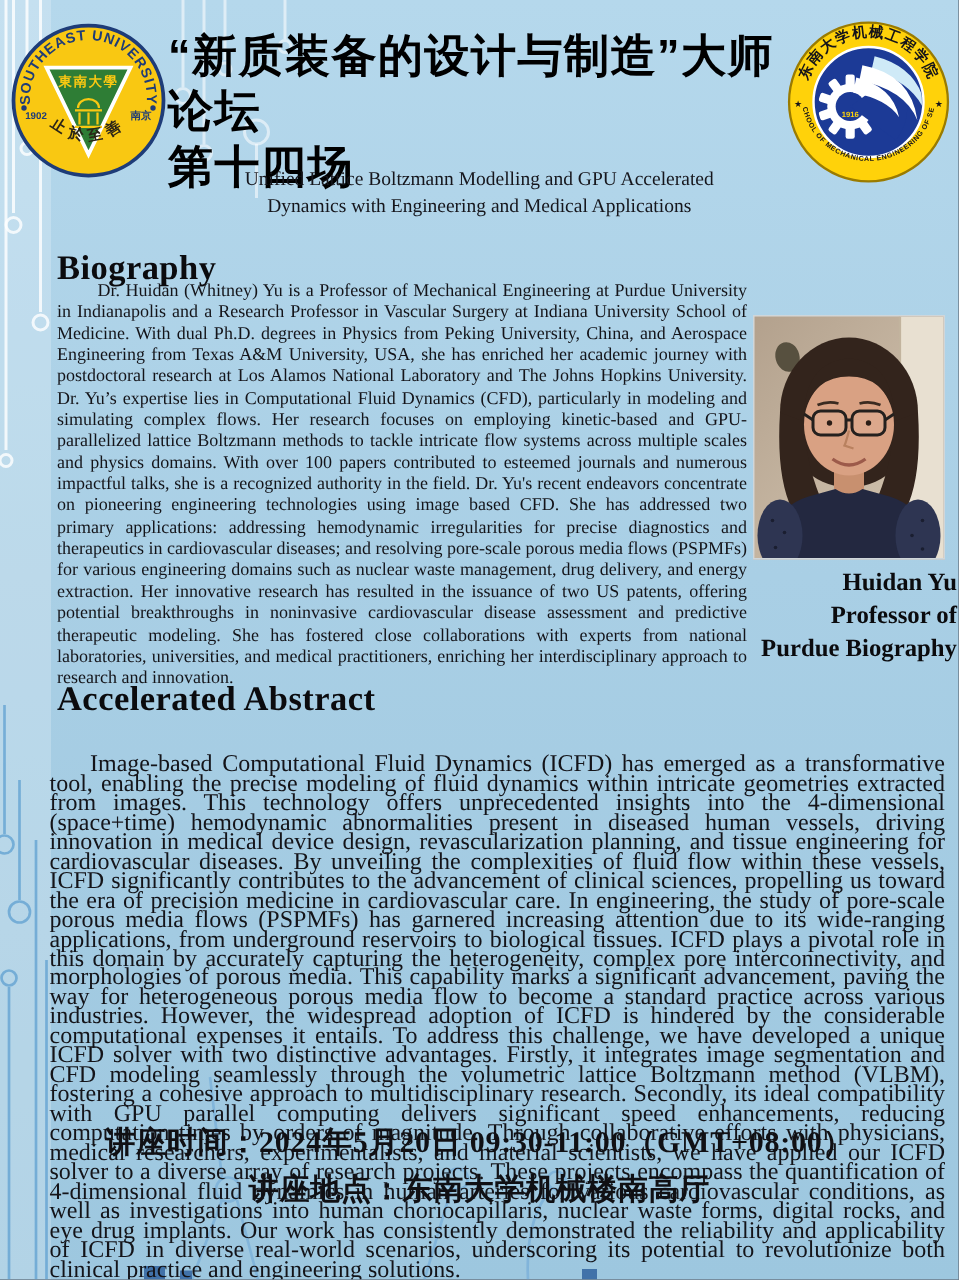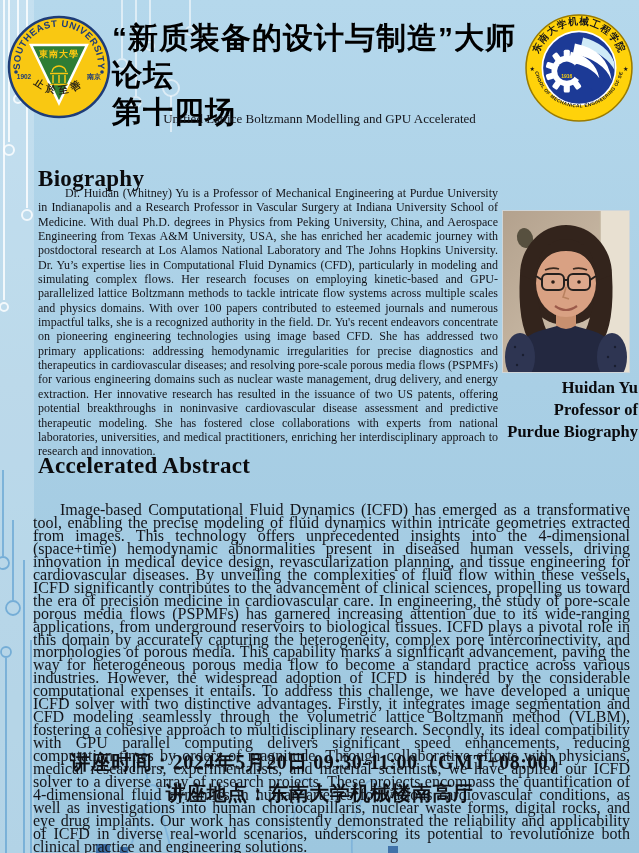--- a/index.html
+++ b/index.html
@@ -181,20 +181,21 @@
     </svg>
   </div>
 
   <header class="forum-title">
     <div>“新质装备的设计与制造”大师论坛</div>
     <div>第十四场</div>
   </header>
 
   <h1 class="talk-title">
     <span>Unified Lattice Boltzmann Modelling and GPU Accelerated</span>
+    <span>Dynamics with Engineering and Medical Applications</span>
   </h1>
 
   <h2 class="section-heading bio-heading">Biography</h2>
   <p class="body-text bio-text">Dr. Huidan (Whitney) Yu is a Professor of Mechanical Engineering at Purdue University in Indianapolis and a Research Professor in Vascular Surgery at Indiana University School of Medicine. With dual Ph.D. degrees in Physics from Peking University, China, and Aerospace Engineering from Texas A&amp;M University, USA, she has enriched her academic journey with postdoctoral research at Los Alamos National Laboratory and The Johns Hopkins University. Dr. Yu’s expertise lies in Computational Fluid Dynamics (CFD), particularly in modeling and simulating complex flows. Her research focuses on employing kinetic-based and GPU-parallelized lattice Boltzmann methods to tackle intricate flow systems across multiple scales and physics domains. With over 100 papers contributed to esteemed journals and numerous impactful talks, she is a recognized authority in the field. Dr. Yu's recent endeavors concentrate on pioneering engineering technologies using image based CFD. She has addressed two primary applications: addressing hemodynamic irregularities for precise diagnostics and therapeutics in cardiovascular diseases; and resolving pore-scale porous media flows (PSPMFs) for various engineering domains such as nuclear waste management, drug delivery, and energy extraction. Her innovative research has resulted in the issuance of two US patents, offering potential breakthroughs in noninvasive cardiovascular disease assessment and predictive therapeutic modeling. She has fostered close collaborations with experts from national laboratories, universities, and medical practitioners, enriching her interdisciplinary approach to research and innovation.</p>
 
   <figure class="photo">
     <svg viewBox="0 0 126 161" width="126" height="161">
       <defs>
         <linearGradient id="phBg" x1="0" y1="0" x2="1" y2="1">
           <stop offset="0" stop-color="#b3a18d"></stop>

